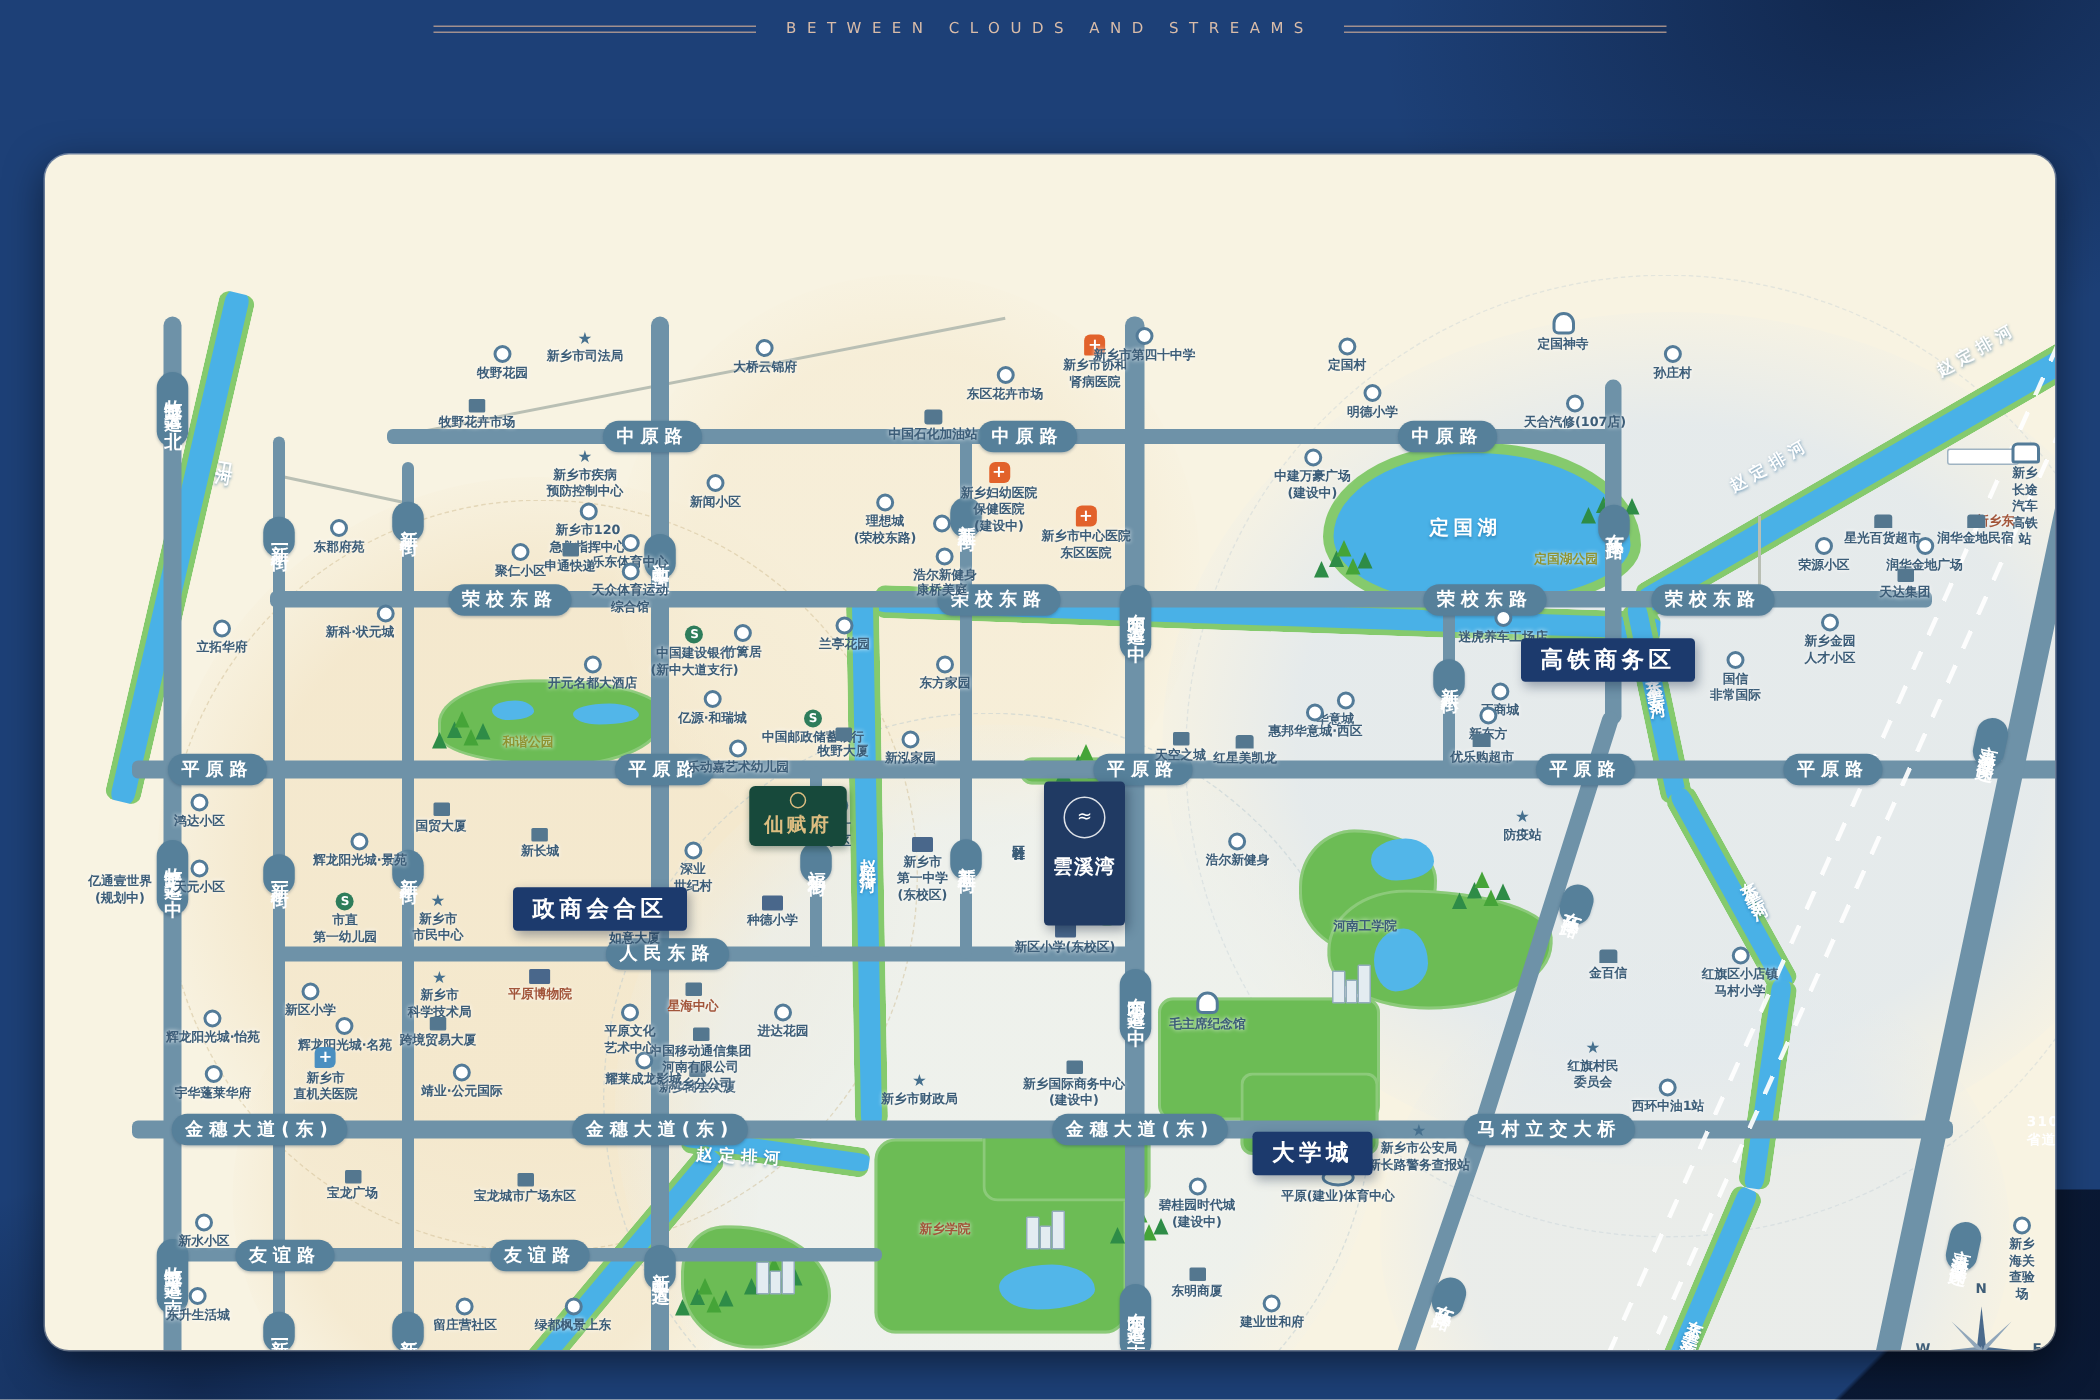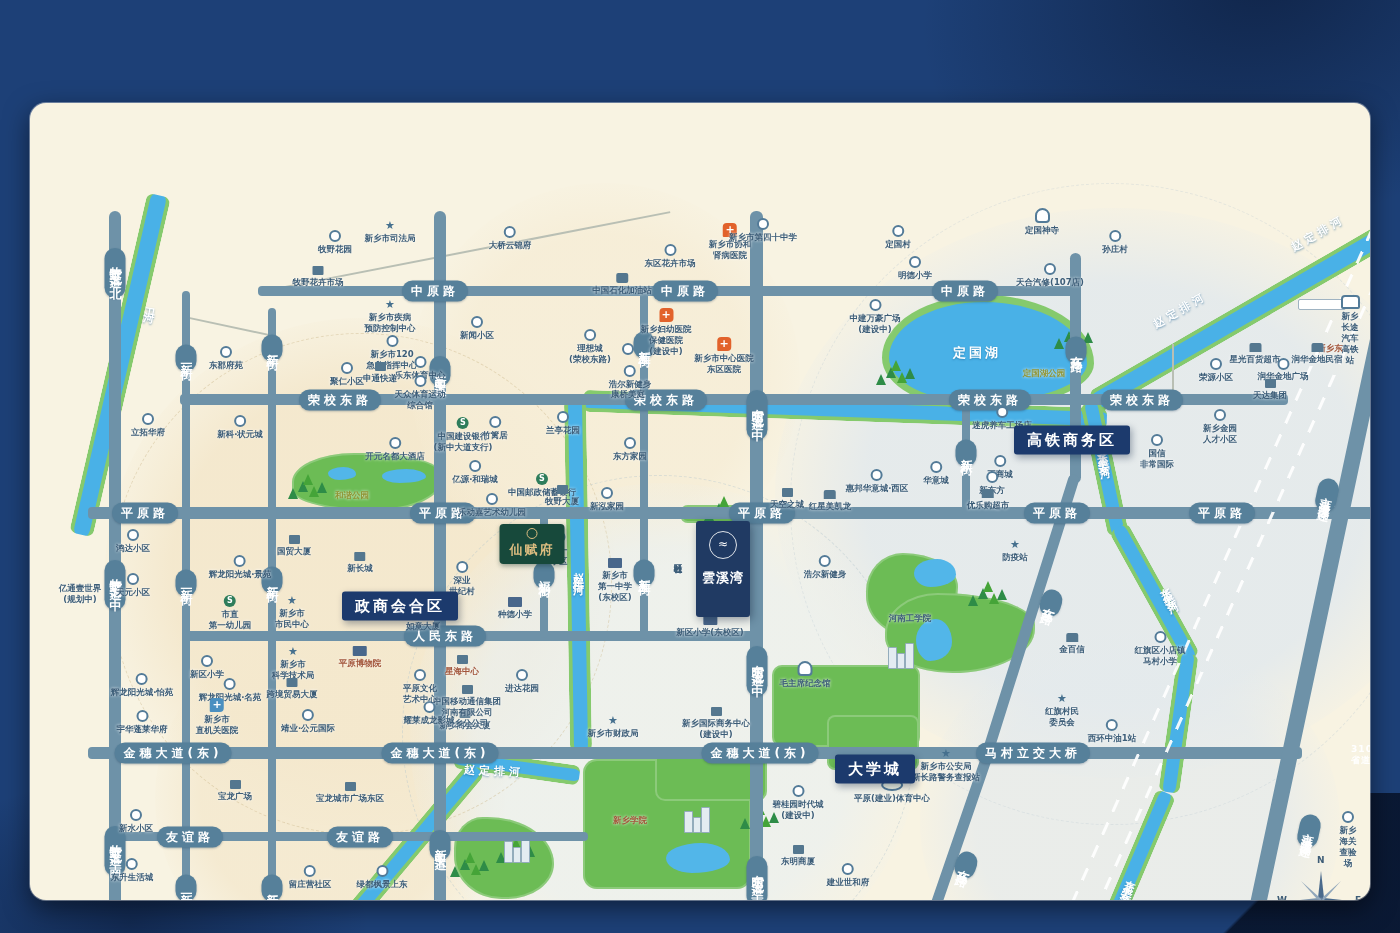--- a/index.html
+++ b/index.html
@@ -94,20 +94,25 @@
   #compass .cl{position:absolute;font-size:9px;color:#3e5d77;font-weight:bold;}
 </style>
 </head>
 <body>
 
 <div class="deco" id="deco1"></div>
 <div class="deco" id="deco2"></div>
 <div class="deco" id="deco3"></div>
 
 <div id="title-wrap">
+  <div id="sub-row">
+    <span class="sub-line"></span>
+    <span id="subtitle">BETWEEN CLOUDS AND STREAMS</span>
+    <span class="sub-line"></span>
+  </div>
 </div>
 
 <div id="map">
   <div id="compass">
     <svg width="72" height="72" viewBox="0 0 72 72">
       <polygon points="36,6 39,33 36,40 33,33" fill="#4a6a8c"></polygon>
       <polygon points="36,66 33,39 36,32 39,39" fill="#7b93ab"></polygon>
       <polygon points="6,36 33,33 40,36 33,39" fill="#7b93ab"></polygon>
       <polygon points="66,36 39,39 32,36 39,33" fill="#4a6a8c"></polygon>
       <polygon points="16,16 34,32 38,36 32,34" fill="#90a6ba"></polygon>
@@ -350,21 +355,21 @@
 综合馆</div>
     </div>
     <div class="poi" style="left: 447px; top: 213px;">
       <span class="pi i-dot"></span>
       <div class="plabel">新闻小区</div>
     </div>
     <div class="poi" style="left: 118px; top: 310px;">
       <span class="pi i-dot"></span>
       <div class="plabel">立拓华府</div>
     </div>
-    <div class="poi" style="left: 210px; top: 312px;">
+    <div class="poi" style="left: 210px; top: 300px; align-items: flex-end;">
       <span class="pi i-dot"></span>
       <div class="plabel">新科·状元城</div>
     </div>
     <div class="poi" style="left: 433px; top: 314px;">
       <span class="pi i-bank">S</span>
       <div class="plabel">中国建设银行
 (新中大道支行)</div>
     </div>
     <div class="poi" style="left: 465px; top: 313px;">
       <span class="pi i-dot"></span>
@@ -511,21 +516,21 @@
       <div class="plabel">正商城</div>
     </div>
     <div class="poi" style="left: 962px; top: 368px;">
       <span class="pi i-dot"></span>
       <div class="plabel">新东方</div>
     </div>
     <div class="poi" style="left: 958px; top: 386px;">
       <span class="pi i-shop"></span>
       <div class="plabel">优乐购超市</div>
     </div>
-    <div class="poi" style="left: 906px; top: 358px;">
+    <div class="poi" style="left: 860px; top: 358px; align-items: flex-end;">
       <span class="pi i-dot"></span>
       <div class="plabel">华意城</div>
     </div>
     <div class="poi" style="left: 847px; top: 366px;">
       <span class="pi i-dot"></span>
       <div class="plabel">惠邦华意城·西区</div>
     </div>
     <div class="poi" style="left: 800px; top: 387px;">
       <span class="pi i-shop"></span>
       <div class="plabel">红星美凯龙</div>

